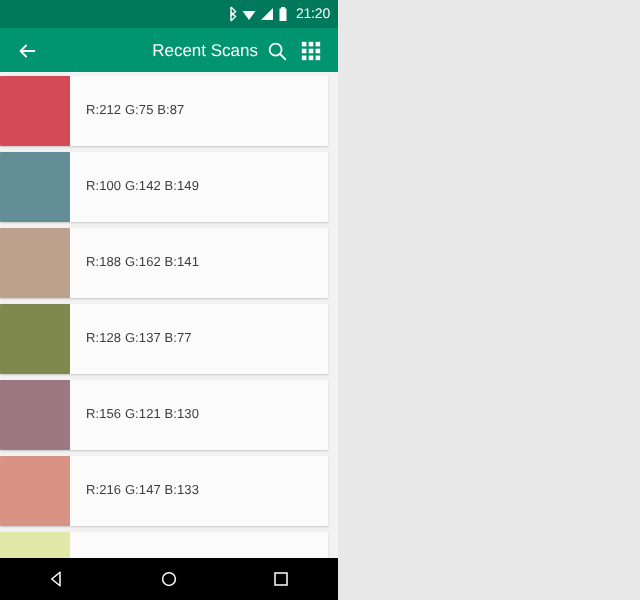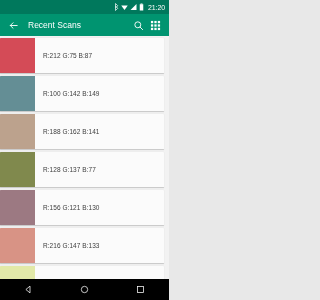--- a/index.html
+++ b/index.html
@@ -67,20 +67,21 @@
     cursor: pointer;
   }
   .app-title {
     color: #ffffff;
     font-size: 8.5px;
     line-height: 9px;
     margin-left: 8px;
     flex: 1 1 auto;
     white-space: nowrap;
     overflow: hidden;
+    text-align: right;
   }
   .bar-action {
     width: 15px;
     height: 15px;
     display: flex;
     align-items: center;
     justify-content: center;
     cursor: pointer;
     margin-left: 2px;
   }

